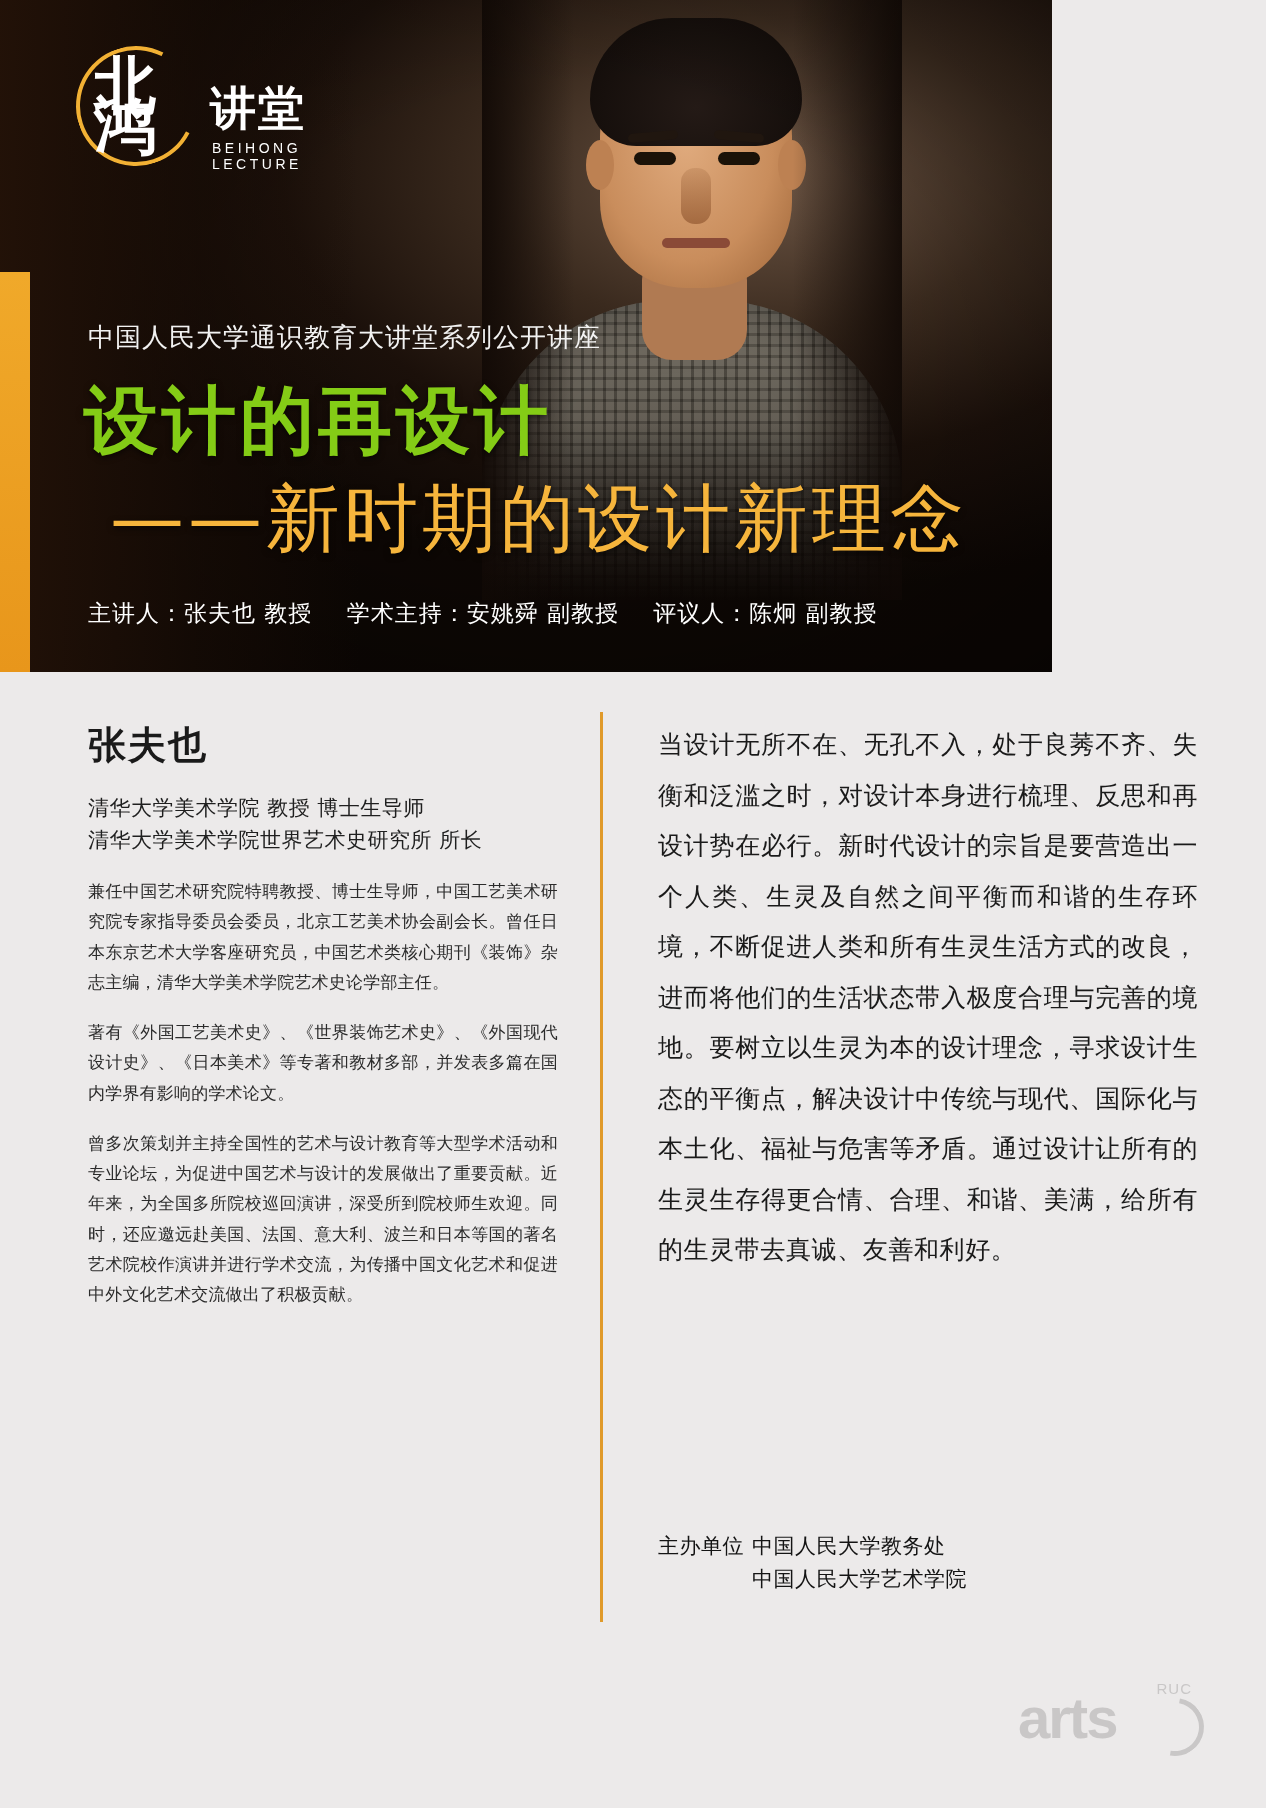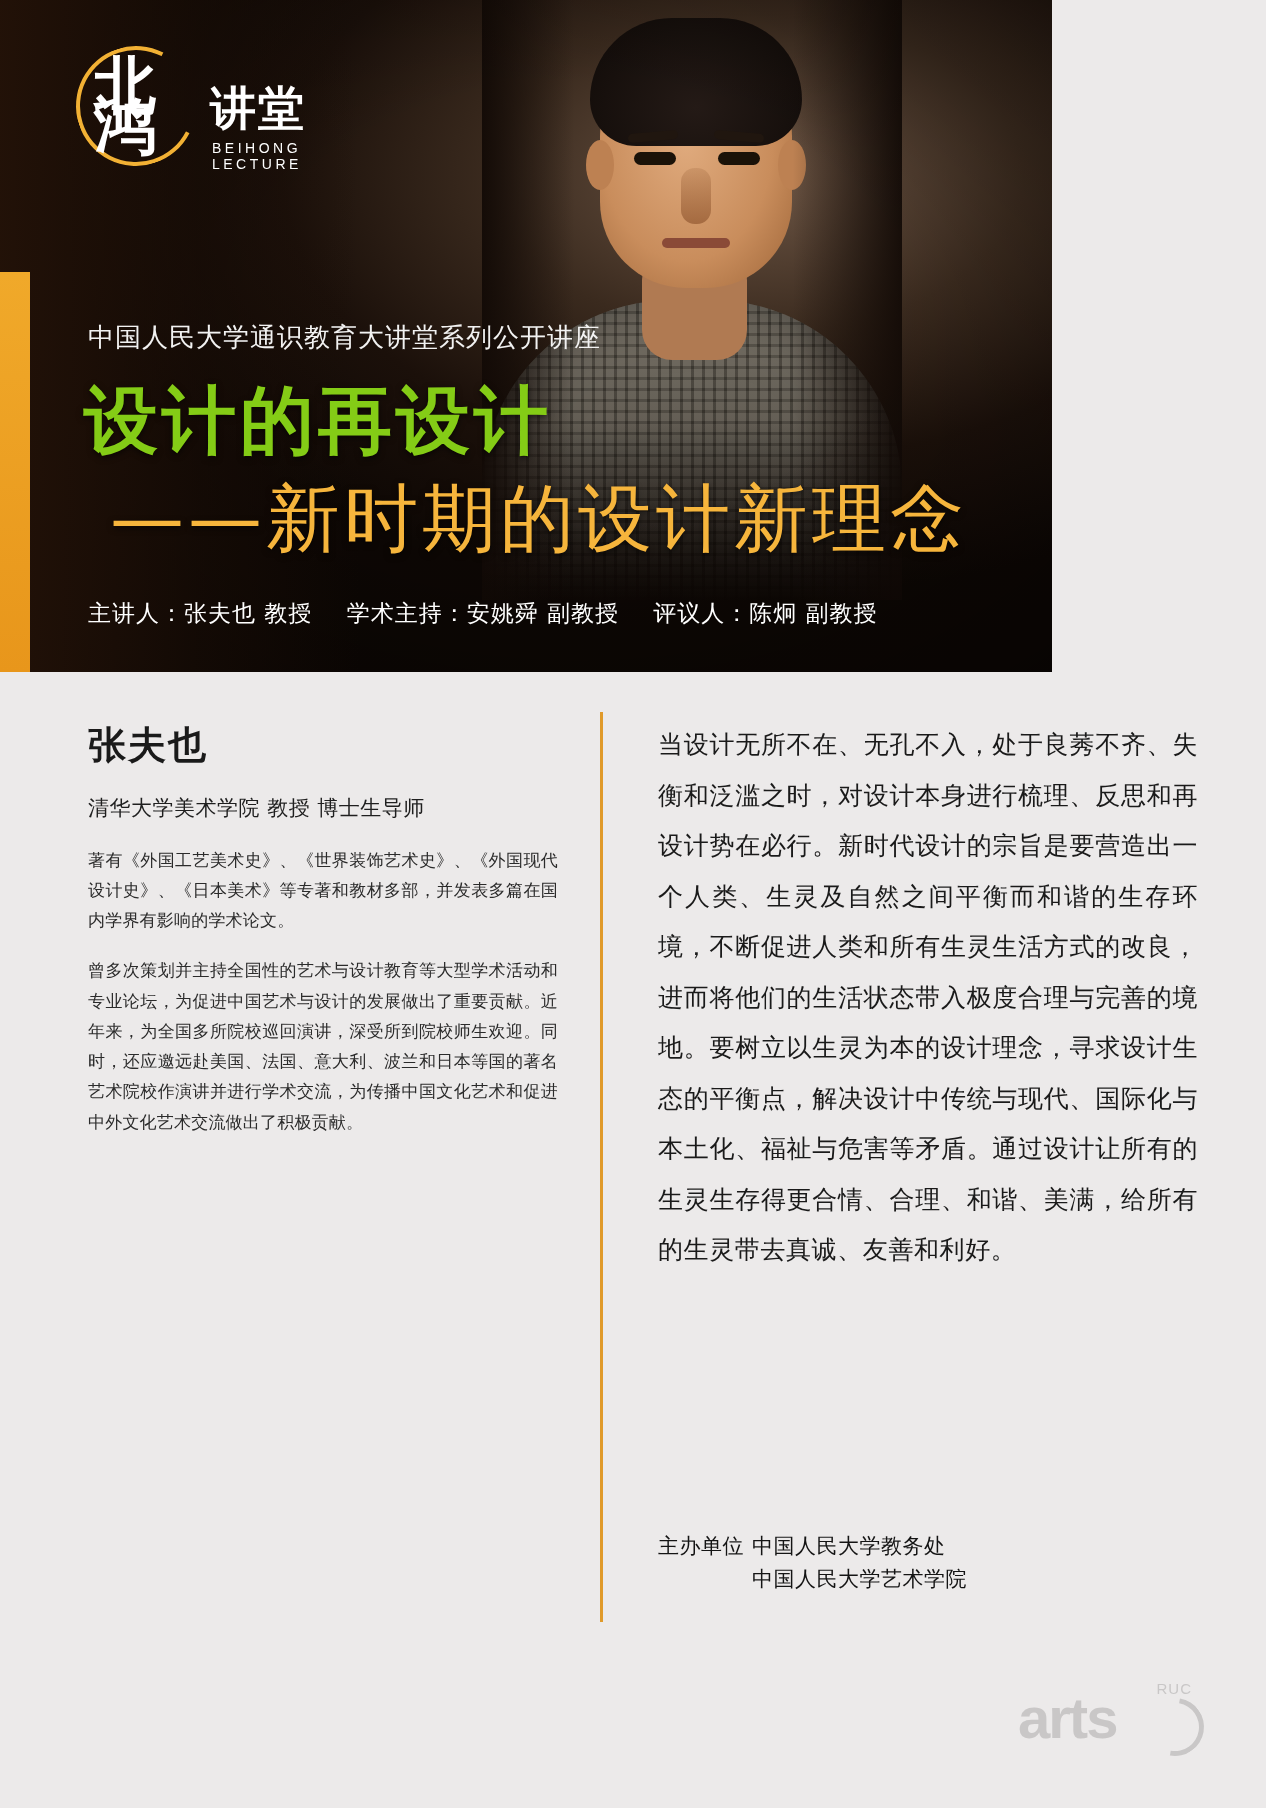--- a/index.html
+++ b/index.html
@@ -397,21 +397,23 @@
     <span>评议人：陈炯 副教授</span>
   </div>
 </div>
 
 <div class="content">
 
   <div class="col-left">
     <h1 class="speaker-name">张夫也</h1>
     <div class="speaker-title">
       <div>清华大学美术学院 教授 博士生导师</div>
+      <div>清华大学美术学院世界艺术史研究所 所长</div>
     </div>
+    <p class="bio-p">兼任中国艺术研究院特聘教授、博士生导师，中国工艺美术研究院专家指导委员会委员，北京工艺美术协会副会长。曾任日本东京艺术大学客座研究员，中国艺术类核心期刊《装饰》杂志主编，清华大学美术学院艺术史论学部主任。</p>
     <p class="bio-p">著有《外国工艺美术史》、《世界装饰艺术史》、《外国现代设计史》、《日本美术》等专著和教材多部，并发表多篇在国内学界有影响的学术论文。</p>
     <p class="bio-p">曾多次策划并主持全国性的艺术与设计教育等大型学术活动和专业论坛，为促进中国艺术与设计的发展做出了重要贡献。近年来，为全国多所院校巡回演讲，深受所到院校师生欢迎。同时，还应邀远赴美国、法国、意大利、波兰和日本等国的著名艺术院校作演讲并进行学术交流，为传播中国文化艺术和促进中外文化艺术交流做出了积极贡献。</p>
   </div>
 
   <div class="divider"></div>
 
   <div class="col-right">
     <div class="abstract">当设计无所不在、无孔不入，处于良莠不齐、失衡和泛滥之时，对设计本身进行梳理、反思和再设计势在必行。新时代设计的宗旨是要营造出一个人类、生灵及自然之间平衡而和谐的生存环境，不断促进人类和所有生灵生活方式的改良，进而将他们的生活状态带入极度合理与完善的境地。要树立以生灵为本的设计理念，寻求设计生态的平衡点，解决设计中传统与现代、国际化与本土化、福祉与危害等矛盾。通过设计让所有的生灵生存得更合情、合理、和谐、美满，给所有的生灵带去真诚、友善和利好。</div>
 
 

